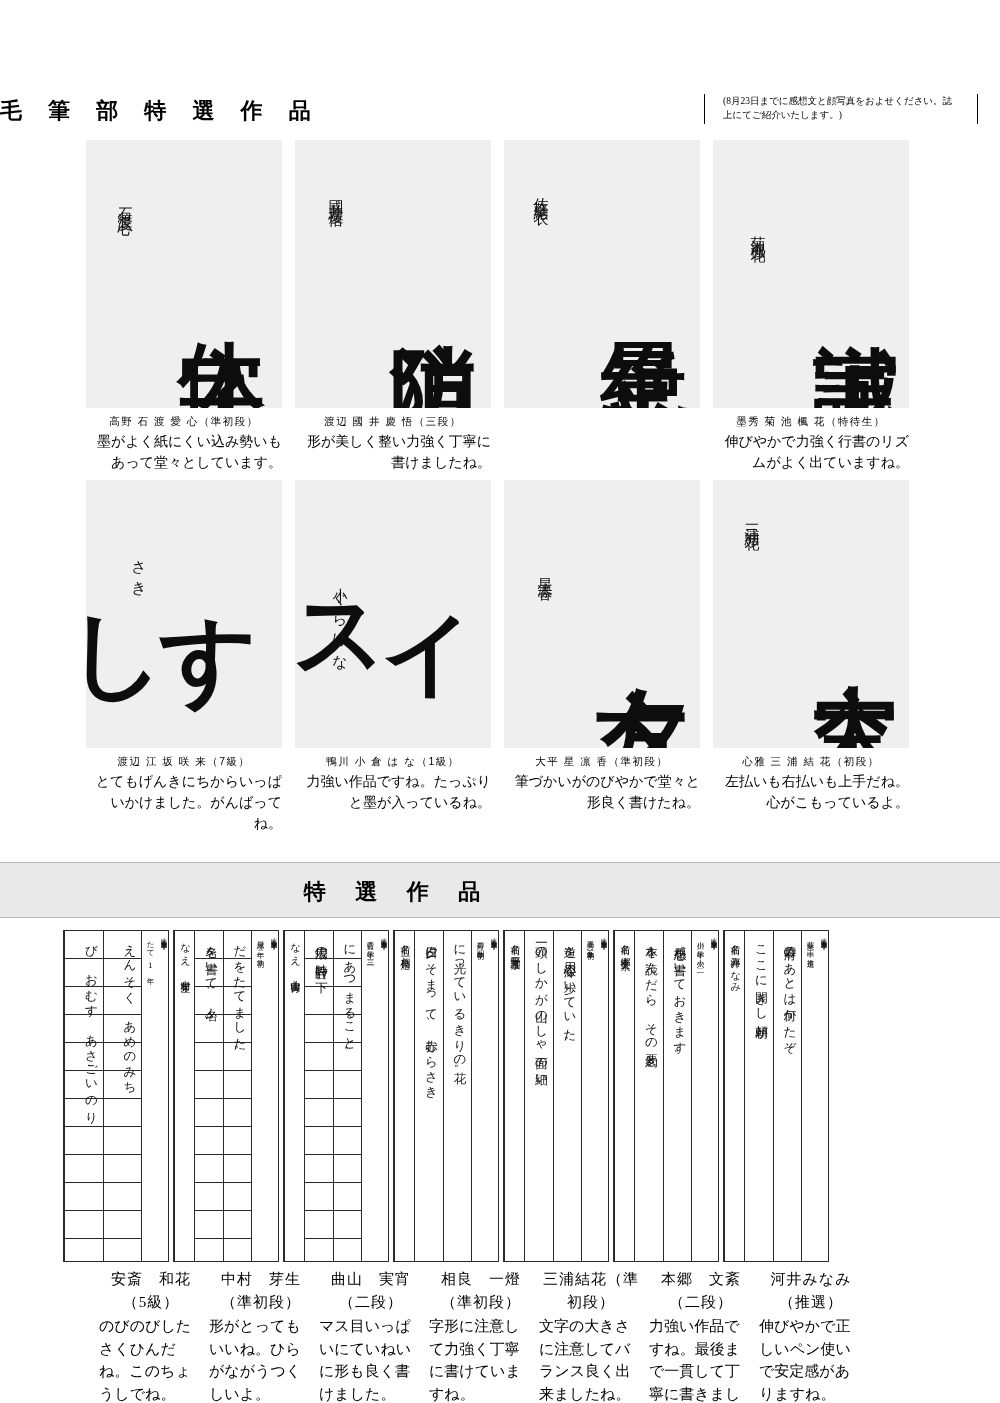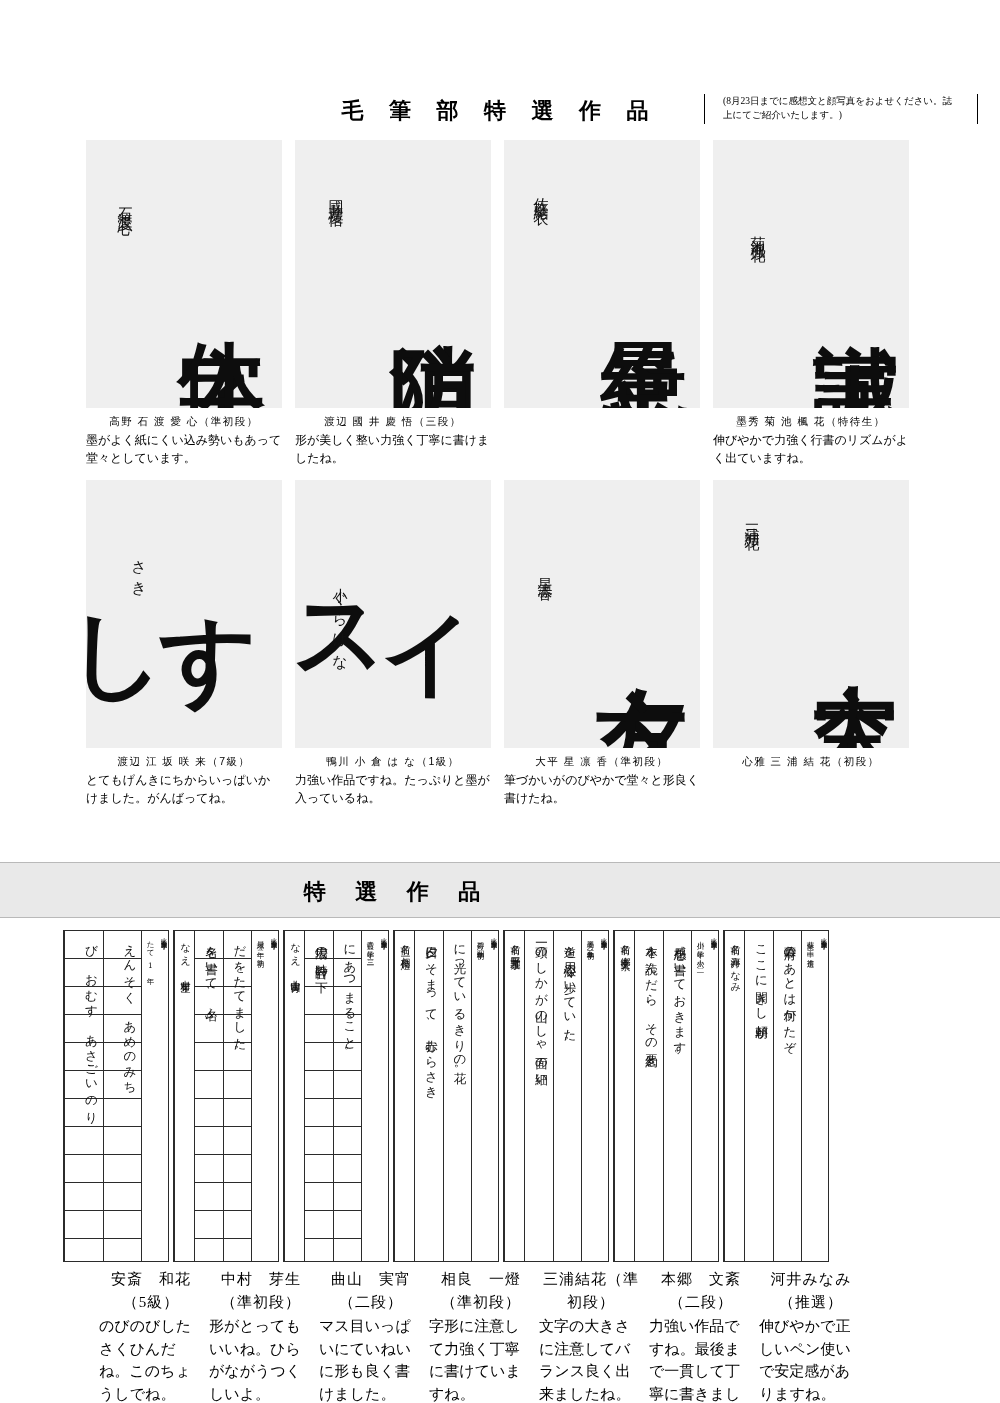--- a/index.html
+++ b/index.html
@@ -11,23 +11,23 @@
     position:relative;
     overflow:hidden;
   }
   .page{position:relative;width:1000px;height:1403px;}
 
   
   .header{
     position:absolute;top:96px;left:0;width:1000px;height:40px;
   }
   .header-title{
-    position:absolute;left:0;width:1000px;text-align:center;
+    position:absolute;left:0;width:1000px;text-align:left;
     font-size:22px;letter-spacing:10px;font-weight:bold;
-    font-family:Liberation Serif, serif;
+    font-family:Liberation Sans, sans-serif;
   }
   .header-note{
     position:absolute;right:22px;top:-2px;width:236px;
     font-size:9.5px;line-height:1.45;
     text-align:left;
     border-left:1px solid #000;border-right:1px solid #000;
     padding:1px 18px;
   }
 
   
@@ -72,22 +72,22 @@
   .brush-caption{
     width:196px;margin-top:6px;
     font-size:10.5px;line-height:1.45;
     font-family:"Liberation Sans", sans-serif;
   }
   .brush-caption .cap-name{
     display:block;text-align:center;letter-spacing:1.5px;
     margin-bottom:2px;font-size:10.5px;
   }
   .brush-caption .cap-text{
-    display:block;text-align:left;letter-spacing:0px;
-    font-size:12px;line-height:1.5;
+    display:block;text-align:right;letter-spacing:0px;
+    font-size:14px;line-height:1.5;
   }
 
   
   .band{
     position:absolute;left:0;top:862px;width:1000px;height:54px;
     background:#e9e9e9;
     border-top:1px solid #b9b9b9;border-bottom:1px solid #b9b9b9;
   }
   .band-title{
     position:absolute;left:0;top:14px;width:796px;text-align:center;
@@ -233,20 +233,21 @@
           <span class="cap-text">筆づかいがのびやかで堂々と形良く書けたね。</span>
         </div>
       </div>
       <div class="brush-cell c3">
         <div class="brush-art">
           <div class="brush-main" style="font-size: 88px; right: 12px;">大空</div>
           <div class="brush-sign" style="top: 32px; right: 146px;">三浦結花</div>
         </div>
         <div class="brush-caption">
           <span class="cap-name">心雅 三 浦 結 花（初段）</span>
+          <span class="cap-text">左払いも右払いも上手だね。心がこもっているよ。</span>
         </div>
       </div>
     </div>
   </div>
 
   <div class="band">
     <div class="band-title">特 選 作 品</div>
   </div>
 
   <div class="pen-grid">

